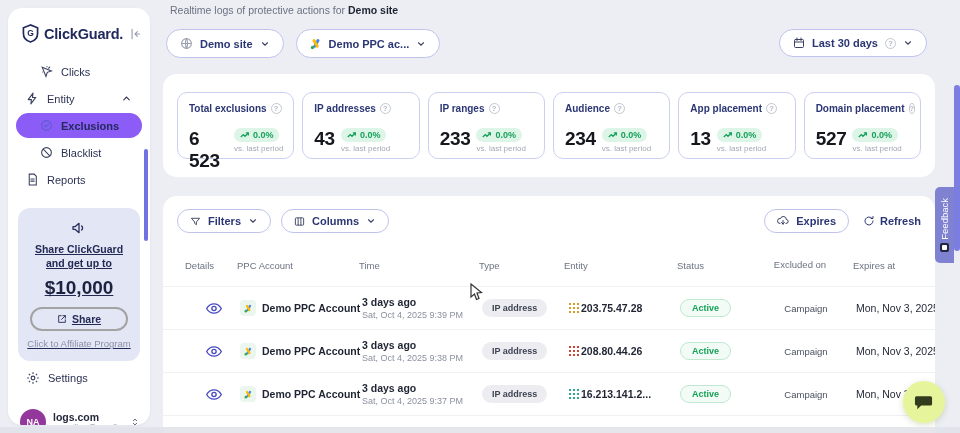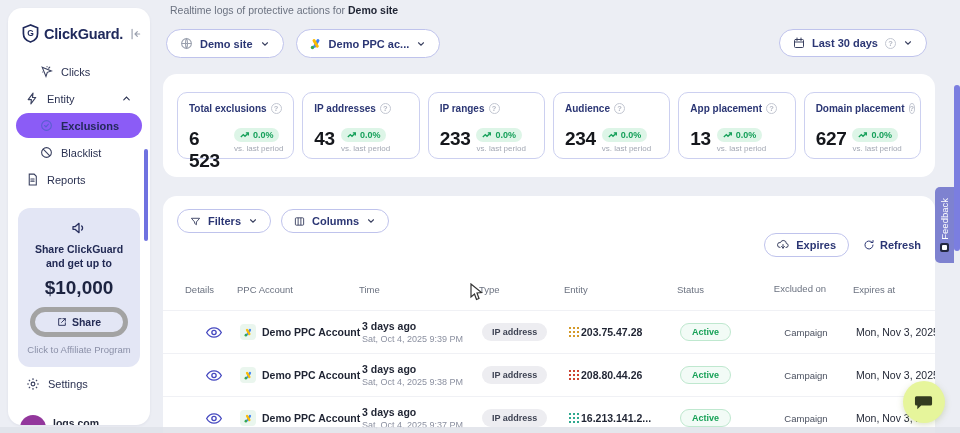--- a/index.html
+++ b/index.html
@@ -28,28 +28,28 @@
   }
   .nav-item .lbl { flex:1; }
   .indent { padding-left:24px; }
   .nav-item.selected { background:#8b5cf6; border-radius:999px; color:#23295a; font-weight:bold; }
   .nav-item.selected .nicon { color:#5a5ed0; }
   .nicon { color:#3a4160; }
   .side-scrollbar { position:absolute; right:2px; top:92px; width:4px; height:92px; background:#6f72e0; border-radius:2px; }
 
   .promo {
     margin:14px 10px 0 10px; background:#e3e6f5; border-radius:12px;
-    padding:12px 8px 12px 8px; text-align:center; color:#222a54;
+    padding:12px 8px 12px 8px; text-align:center; color:#222a54;text-decoration:underline;
   }
   .promo .mega { display:flex; justify-content:center; margin-bottom:6px; color:#2a3160; }
   .promo-line { font-size:10.5px; font-weight:bold; line-height:1.35; }
   .promo-amount { font-size:19px; font-weight:bold; margin:7px 0 8px; color:#1c2340; }
   .share-btn {
     display:flex; align-items:center; justify-content:center; gap:5px;
-    border:5px solid #a3a3a3; border-radius:999px; padding:4px 0; margin:0 4px 7px;
+    border:2px solid #a3a3a3; border-radius:999px; padding:4px 0; margin:0 4px 7px;
     font-size:10.5px; font-weight:bold; color:#252c55; background:transparent; cursor:pointer; width:calc(100% - 8px);
     font-family:inherit;
   }
   .promo-foot { font-size:9.5px; color:#8b90a8; }
 
   .settings-row { display:flex; align-items:center; gap:8px; font-size:11px; color:#2b3252; padding:10px 18px; margin-top:auto; }
   .side-divider { height:1px; background:#e7e9f0; margin:4px 0 0; }
   .user-row { display:flex; align-items:center; gap:7px; padding:10px 10px 14px 12px; }
   .avatar {
     width:26px; height:26px; border-radius:50%; background:#93379c; color:#fff;
@@ -90,21 +90,21 @@
     display:flex; align-items:center; gap:3px; background:#ddf5e7; color:#16a05a;
     font-size:9px; font-weight:bold; border-radius:999px; padding:2px 6px;
   }
   .stat-sub { font-size:8px; color:#a3a8b4; margin-top:2px; white-space:nowrap; }
 
   
   .table-panel {
     position:absolute; left:163px; top:196px; width:772px; height:237px;
     background:#fff; border-radius:14px 14px 0 0; overflow:hidden;
   }
-  .toolbar { display:flex; padding:13px 14px 11px;flex-direction:column; }
+  .toolbar { display:flex; align-items:center; padding:13px 14px 11px; }
   .toolbar .pill { padding:5px 12px; }
   .toolbar-left { display:flex; gap:10px; }
   .toolbar-right { margin-left:auto; display:flex; align-items:center; gap:14px; }
   .refresh-btn { display:flex; align-items:center; gap:5px; font-size:11px; font-weight:bold; color:#2b3674; background:none; border:none; cursor:pointer; font-family:inherit; }
 
   .grid-head, .grid-row {
     display:grid;
     grid-template-columns:52px 122px 120px 85px 113px 92px 68px 97px;
     padding-left:22px; align-items:center;
   }
@@ -413,21 +413,21 @@
         <span class="stat-sub">vs. last period</span>
       </span>
     </div>
   </div>
   <div class="stat-card">
     <div class="stat-label">
         <span>Domain placement</span>
         <span class="q-ico">?</span>
       </div>
     <div class="stat-valrow">
-      <span class="stat-value">627</span>
+      <span class="stat-value">527</span>
       <span class="stat-right">
         <span class="trend-badge">
             <svg width="10" height="8" viewBox="0 0 12 9" fill="none" stroke="#16a05a" stroke-width="1.6">
               <path d="M1 7l3-3 2 2 4-4"></path>
               <path d="M7 2h3v3"></path>
             </svg>
             <span>0.0%</span>
           </span>
         <span class="stat-sub">vs. last period</span>
       </span>

